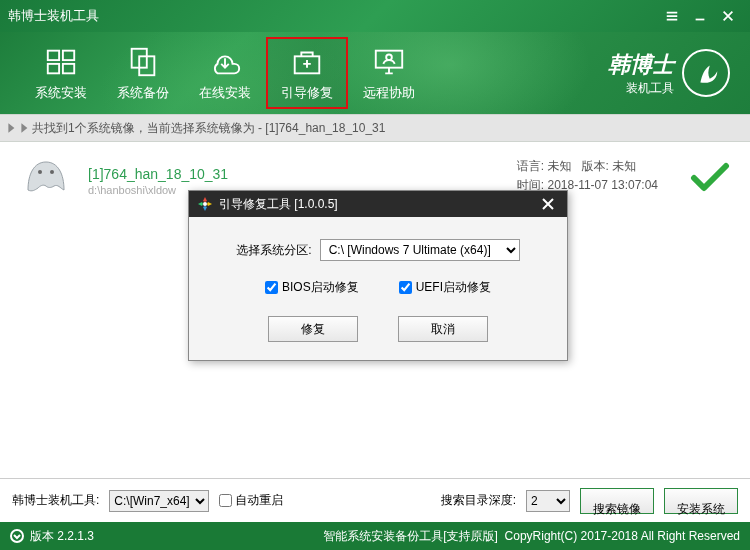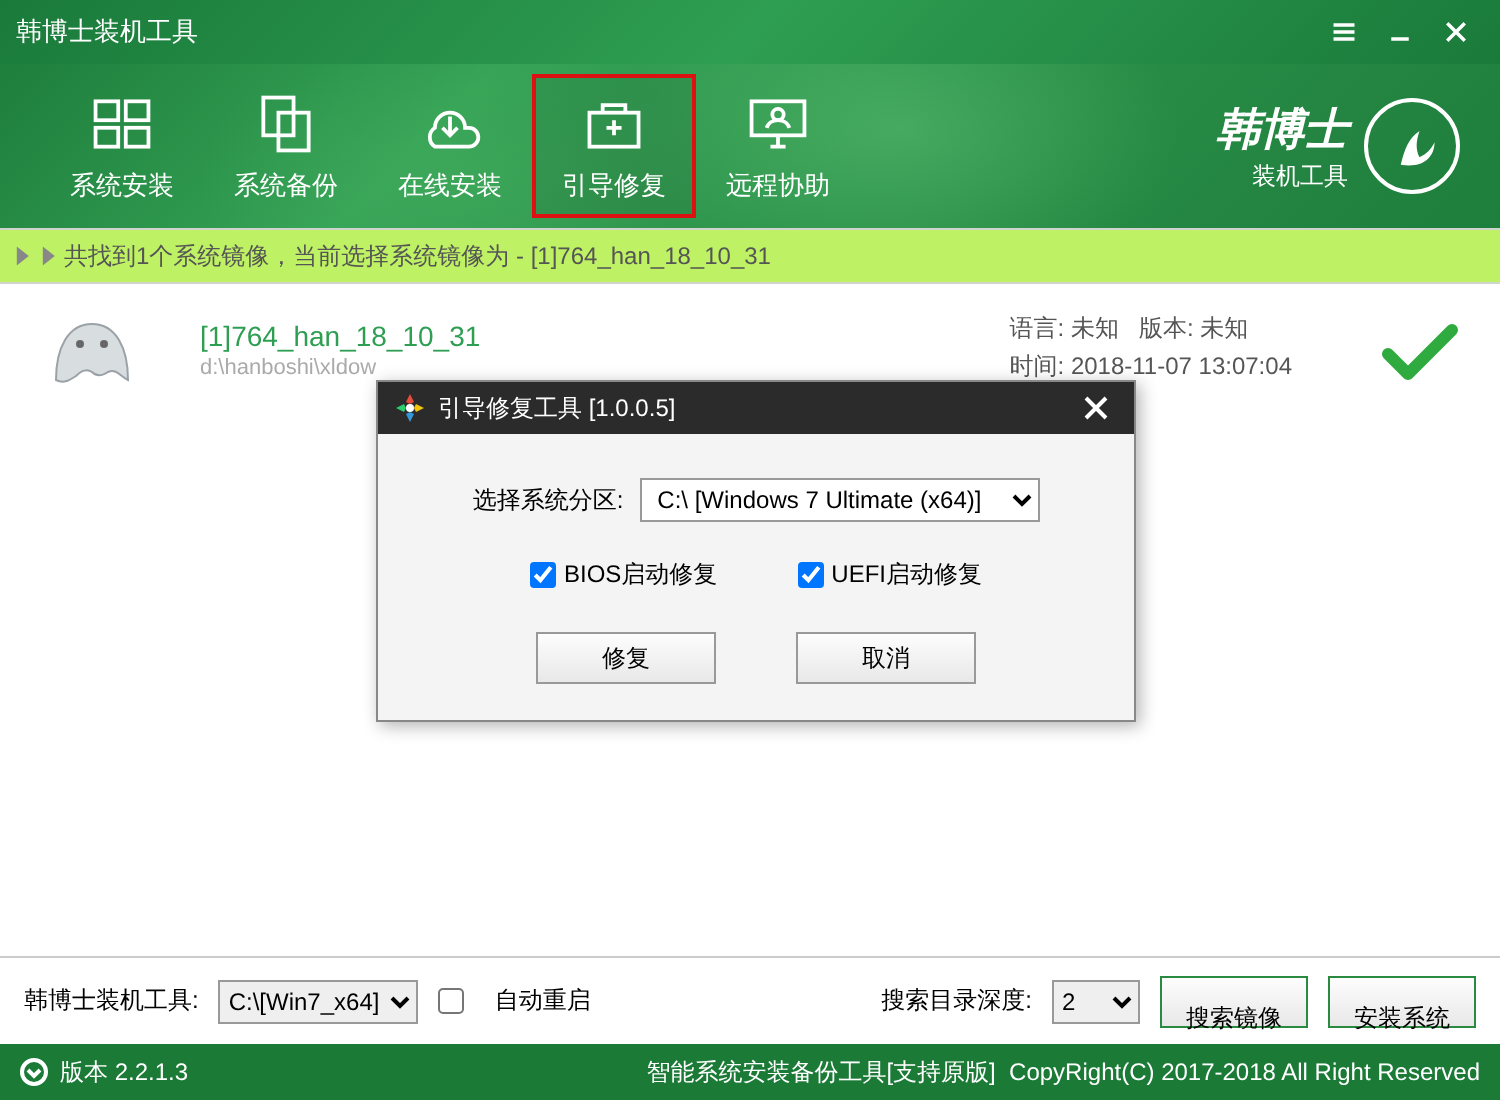--- a/index.html
+++ b/index.html
@@ -16,25 +16,25 @@
 .tool-item.active { border: 2px solid #d11; background: rgba(0,0,0,0.08); }
 .tool-item .ico { width: 36px; height: 36px; margin-bottom: 4px; display:flex; align-items:center; justify-content:center; }
 .tool-item .ico svg { width: 34px; height: 34px; stroke: #fff; stroke-width: 2; fill: none; }
 .brand { margin-left: auto; color: #fff; display: flex; align-items: center; gap: 8px; z-index:1; }
 .brand-text { text-align: right; }
 .brand-text .b1 { font-size: 22px; font-weight: bold; font-style: italic; }
 .brand-text .b2 { font-size: 12px; }
 .brand-logo { width: 48px; height: 48px; border: 2px solid #fff; border-radius: 50%; display:flex; align-items:center; justify-content:center; }
 .brand-logo svg { width: 30px; height: 30px; fill: #fff; }
 
-.crumb { height: 28px; background: #bef264; border-top: 1px solid #cfd4cf; border-bottom: 1px solid #cfd4cf; display: flex; align-items: center; padding-left: 6px; font-size: 12px; color: #555; }
+.crumb { height: 28px; background: #e5e5e5; border-top: 1px solid #cfd4cf; border-bottom: 1px solid #cfd4cf; display: flex; align-items: center; padding-left: 6px; font-size: 12px; color: #555; }
 .crumb svg { width: 12px; height: 12px; fill: #888; margin-right: 1px; }
 
 .main { height: 336px; background: #fff; position: relative; padding: 12px 20px; }
-.image-item { display: flex; align-items: center; gap: 28px; }
+.image-item { display: flex; align-items: flex-end; gap: 16px; }
 .ghost-icon { width: 52px; height: 42px; }
 .image-info .title { color: #2e9e52; font-size: 14px; font-weight: 500; }
 .image-info .path { color: #aaa; font-size: 11px; margin-top: 2px; }
 .image-meta { margin-left: auto; font-size: 12px; color: #555; text-align: left; }
 .image-meta div { margin-bottom: 2px; white-space: nowrap; }
 .check-icon { margin-left: 16px; margin-top: 6px; }
 .check-icon svg { width: 40px; height: 30px; }
 
 .dialog { position: absolute; left: 188px; top: 48px; width: 380px; background: #f4f4f4; border: 1px solid #888; box-shadow: 2px 2px 8px rgba(0,0,0,0.3); }
 .dialog-title { height: 26px; background: #2b2b2b; color: #fff; display: flex; align-items: center; padding: 0 8px; font-size: 12px; }
@@ -47,21 +47,21 @@
 .dlg-row select { font-size: 12px; padding: 2px 4px; width: 200px; height: 22px; border: 1px solid #999; background:#fff; }
 .dlg-checks { display: flex; justify-content: center; gap: 40px; font-size: 12px; margin-bottom: 20px; }
 .dlg-checks label { display: flex; align-items: center; gap: 4px; }
 .dlg-btns { display: flex; justify-content: center; gap: 40px; }
 .dlg-btns button { width: 90px; height: 26px; font-size: 12px; background: linear-gradient(#fdfdfd,#e8e8e8); border: 1px solid #999; cursor:pointer; }
 
 .bottom { height: 44px; background: #fff; border-top: 1px solid #ccc; display: flex; align-items: center; padding: 0 12px; gap: 10px; font-size: 12px; }
 .bottom select { font-size: 12px; height: 22px; border: 1px solid #999; }
 .bottom .sel-part { width: 100px; }
 .bottom .sel-depth { width: 44px; }
-.bottom label { display:flex; align-items:center; gap:15px; }
+.bottom label { display:flex; align-items:center; gap:3px; }
 .bottom .gap { flex: 1; }
 .bottom button { height: 26px; padding: 12px 12px; font-size: 12px; background: linear-gradient(#fdfdfd,#e8e8e8); border: 1px solid #2a8a40; cursor:pointer; }
 
 .status { height: 28px; background: #1a7a36; color: #fff; display: flex; align-items: center; padding: 0 10px; font-size: 12px; }
 .status svg { width: 14px; height: 14px; stroke:#fff; stroke-width:2; fill:none; margin-right:6px; }
 .status .spacer { flex:1; }
 </style>
 </head>
 <body>
 

